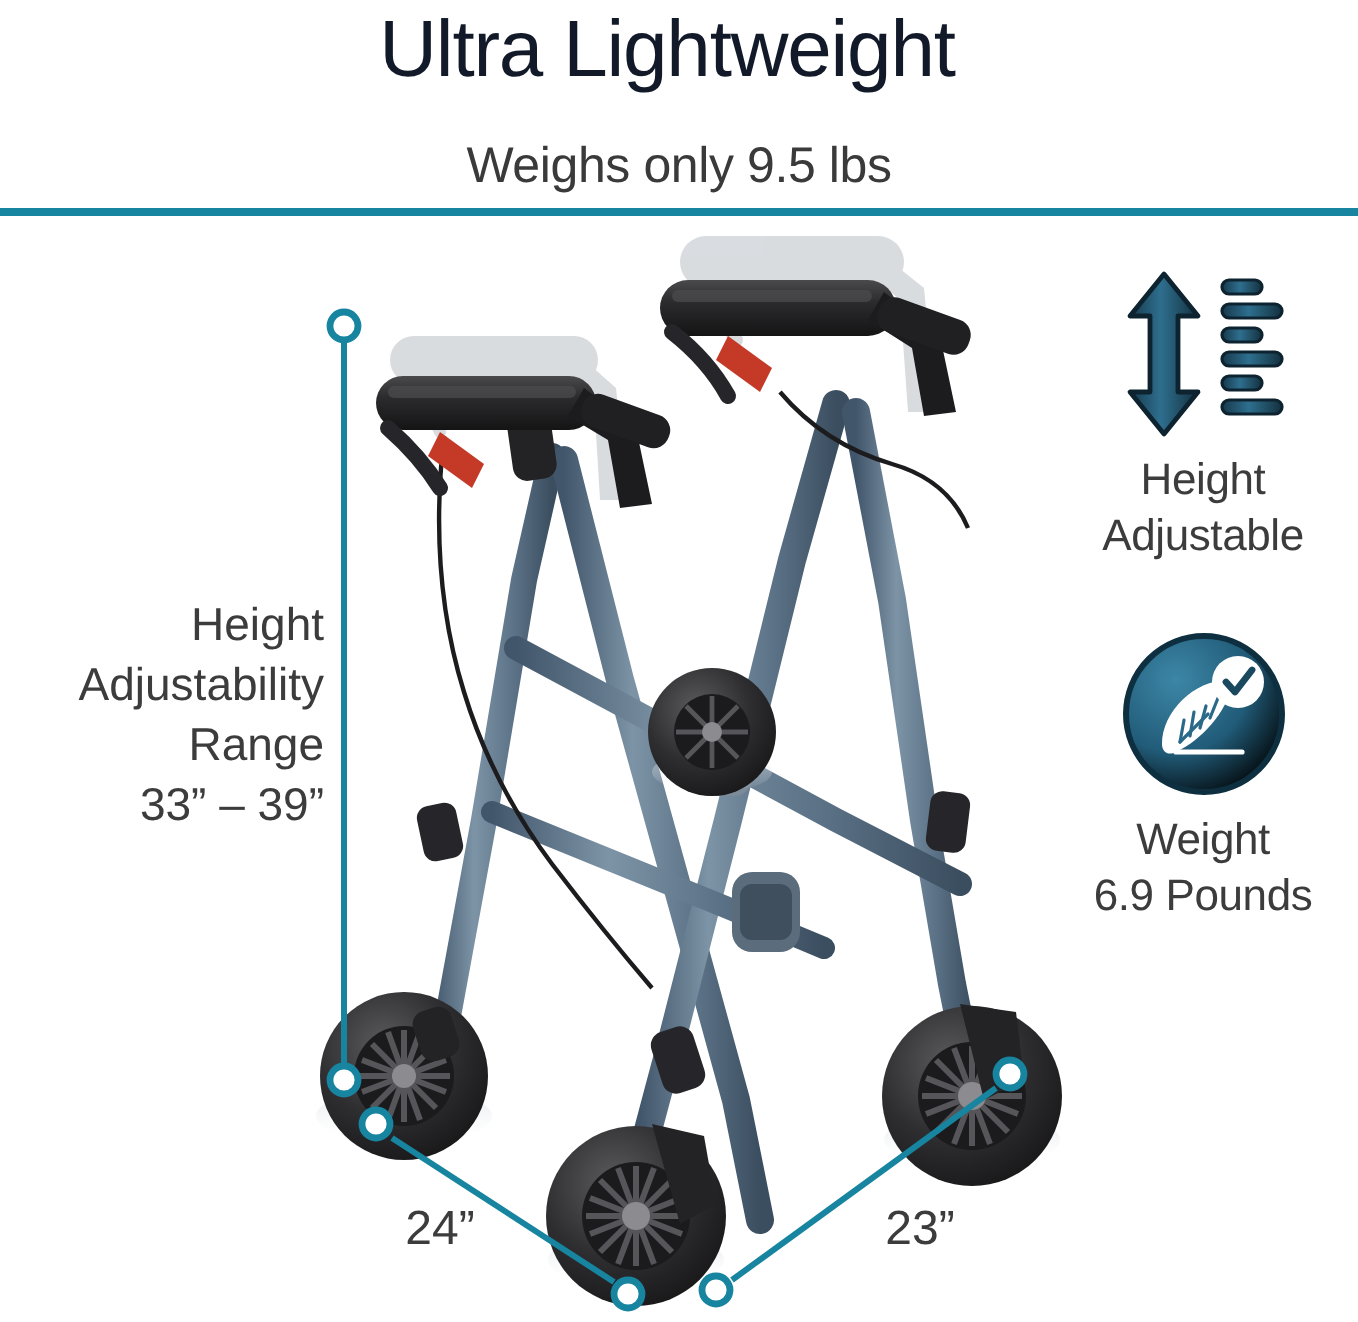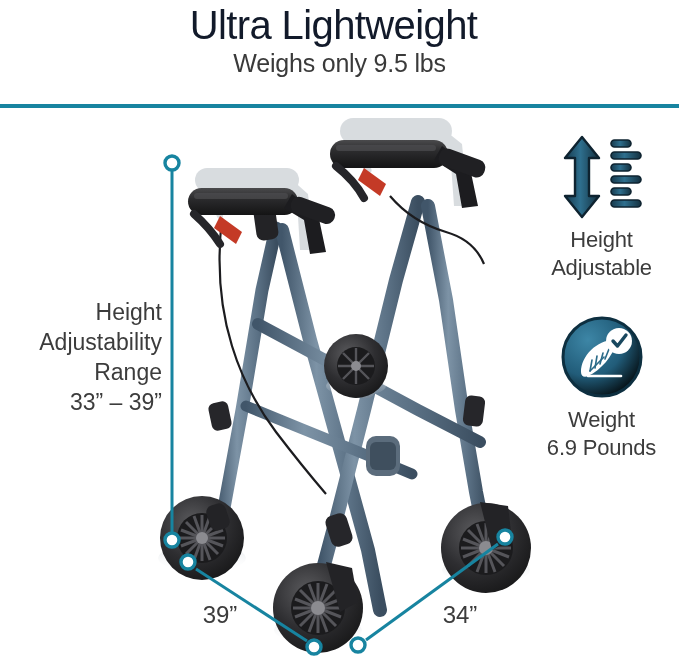--- a/index.html
+++ b/index.html
@@ -14,21 +14,21 @@
 
   
   .header { position:absolute; left:0; top:0; width:679px; height:107px; }
   .title {
     position:absolute; left:0; top:2px; width:667px;
     text-align:center; font-size:40px; font-weight:400;
     letter-spacing:-0.6px; color:#121a2a; line-height:46px;
     white-space:nowrap;
   }
   .subtitle {
-    position:absolute; left:0; top:48px; width:679px;
+    position:absolute; left:0; top:68px; width:679px;
     text-align:center; font-size:25px; font-weight:400;
     letter-spacing:-0.2px; color:#3a3a3a; line-height:30px;
     white-space:nowrap;
   }
   .divider {
     position:absolute; left:0; top:104px; width:679px; height:4px;
     background:#1784a0;
   }
 
   
@@ -242,22 +242,22 @@
     <circle cx="314" cy="647" r="7"></circle>
     <circle cx="358" cy="645" r="7"></circle>
     <circle cx="505" cy="537" r="7"></circle>
   </g>
 </svg>
 
 <div class="range-label">Height
 Adjustability
 Range
 33” – 39”</div>
-<div class="dim-left">39”</div>
-<div class="dim-right">34”</div>
+<div class="dim-left">24”</div>
+<div class="dim-right">23”</div>
 
 <div class="features">
 
   <div class="feature" id="feat-0">
     <div class="ficon">
       <svg width="92" height="86" viewBox="0 0 92 86" xmlns="http://www.w3.org/2000/svg">
         <defs>
           <linearGradient id="g1" x1="0" y1="0" x2="1" y2="0">
             <stop offset="0%" stop-color="#17394c"></stop>
             <stop offset="45%" stop-color="#2e6f8e"></stop>

